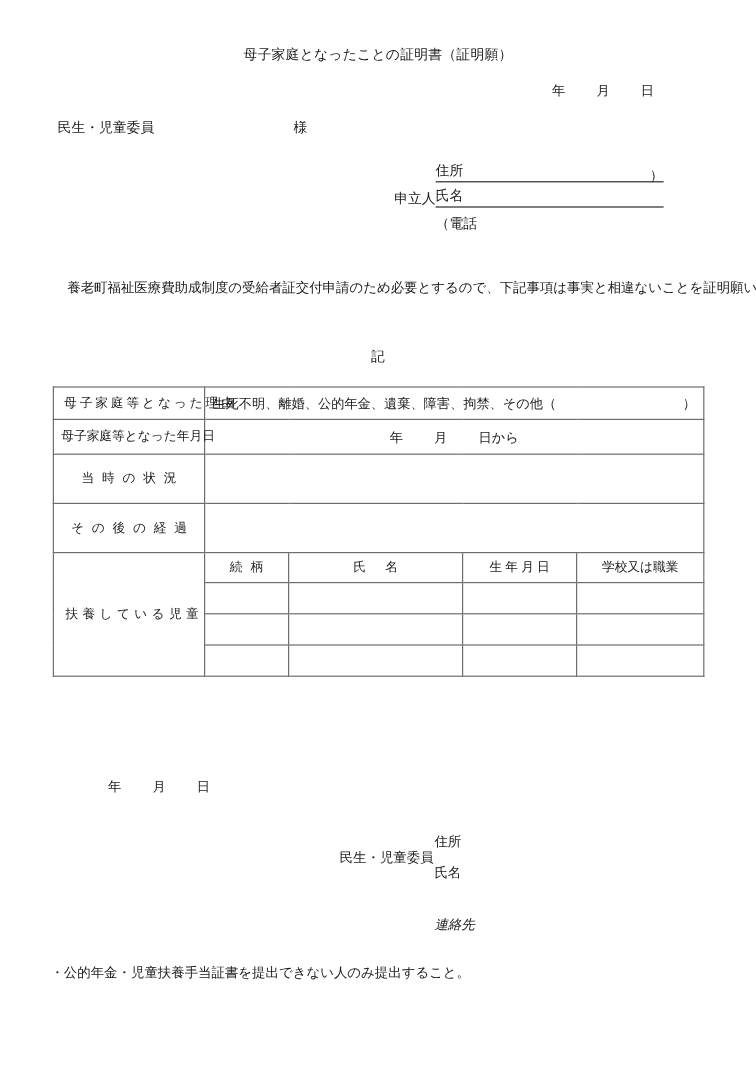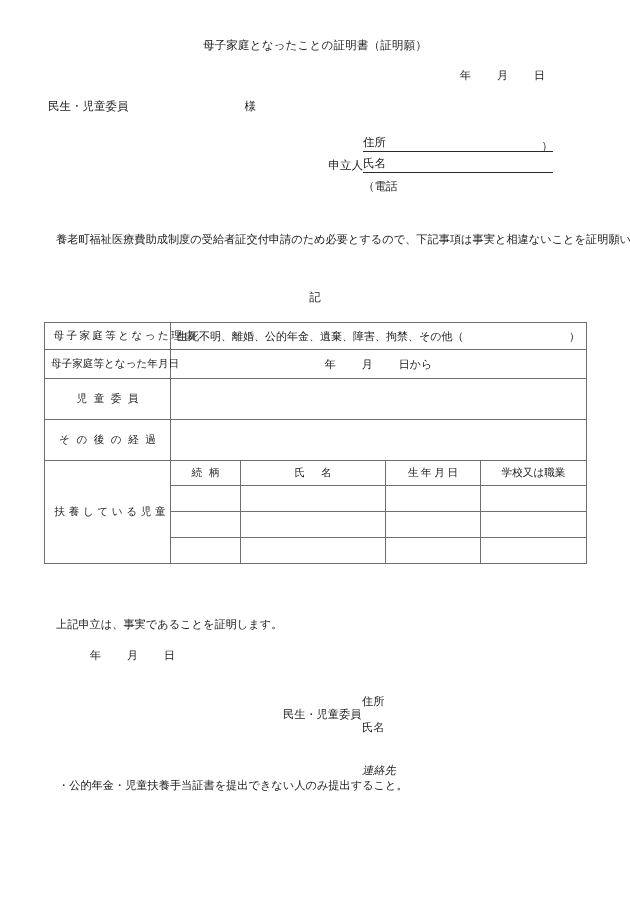--- a/index.html
+++ b/index.html
@@ -191,25 +191,24 @@
     top: 694px;
     left: 362px;
     font-size: 11.2px;
     white-space: nowrap;
   }
   .sig-fields .f { height: 26px; }
   .sig-fields .f.gap-above { margin-top: 17px; font-style: italic; }
 
   
   .footnote {
-    top: 778px;
+    top: 803px;
     left: 42px;
     font-size: 11.2px;
     white-space: nowrap;
-    margin-left: 16px;
   }
 </style>
 </head>
 <body>
 
 <div class="page">
 
   <div class="abs doc-title">母子家庭となったことの証明書（証明願）</div>
 
   <div class="abs top-date">
@@ -268,21 +267,21 @@
           </div>
         </td>
       </tr>
       <tr class="r-date">
         <td class="label-cell">母子家庭等となった年月日</td>
         <td colspan="4" class="date-inline">
           <span>年</span><span class="gap"></span><span>月</span><span class="gap"></span><span>日から</span>
         </td>
       </tr>
       <tr class="r-sit">
-        <td class="label-cell spaced-5">児童委員</td>
+        <td class="label-cell spaced-5">当時の状況</td>
         <td colspan="4"></td>
       </tr>
       <tr class="r-after">
         <td class="label-cell spaced-5">その後の経過</td>
         <td colspan="4"></td>
       </tr>
       <tr class="r-head">
         <td rowspan="4" class="label-cell spaced-3">扶養している児童</td>
         <td class="col-head head-sp-wide">続柄</td>
         <td class="col-head head-sp-name">氏名</td>
@@ -303,21 +302,20 @@
       </tr>
       <tr class="r-child">
         <td></td>
         <td></td>
         <td></td>
         <td></td>
       </tr>
     </tbody>
   </table>
 
-  <div class="abs certify-line">上記申立は、事実であることを証明します。</div>
   <div class="abs certify-date">
     <span>年</span><span class="gap"></span><span>月</span><span class="gap"></span><span>日</span>
   </div>
 
   <div class="abs sig-title">民生・児童委員</div>
   <div class="abs sig-fields">
     <div class="f">
       <span>住所</span>
       <span></span>
     </div>

